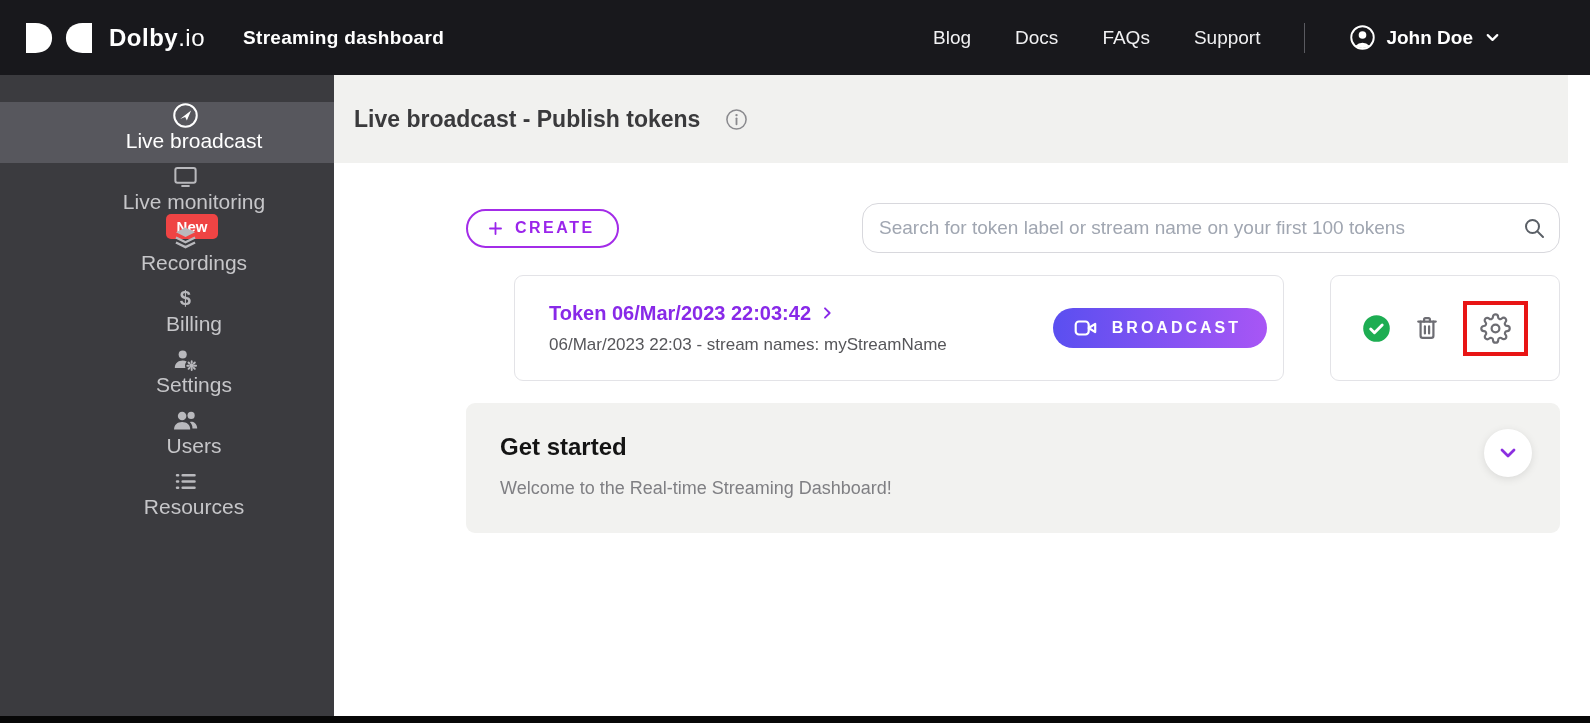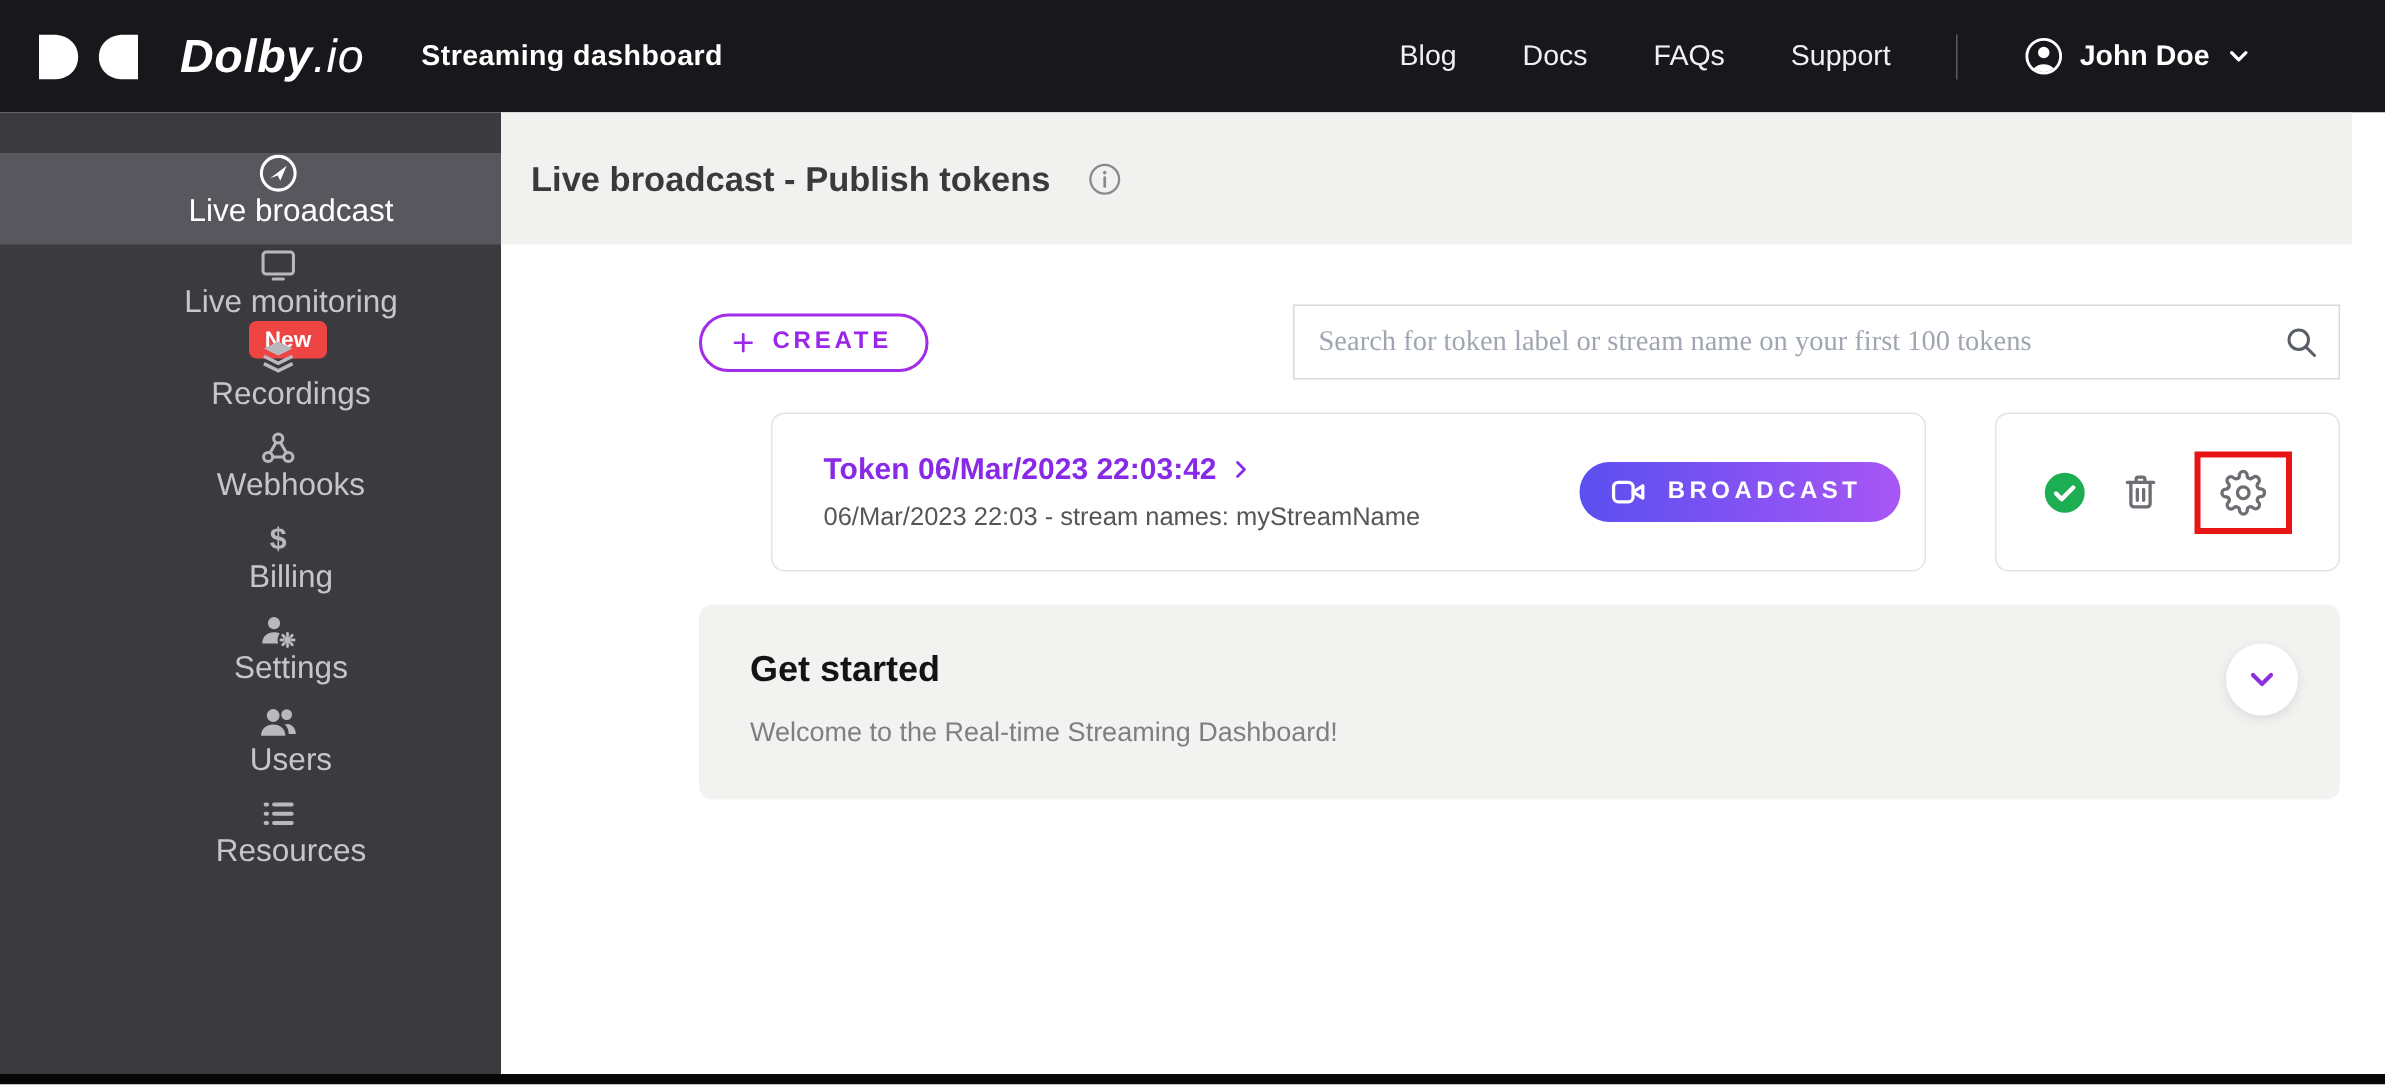--- a/index.html
+++ b/index.html
@@ -12,21 +12,21 @@
   }
   svg { display:block; }
 
   
   .topbar {
     position:absolute; top:0; left:0; width:1590px; height:75px;
     background:#18181c; display:flex; align-items:center;
   }
   .logo-wrap { display:flex; align-items:center; margin-left:26px; }
   .logo-mark svg { width:66px; height:32px; }
-  .logo-text { color:#ffffff; font-size:31px; font-weight:700; margin-left:28px; letter-spacing:.5px;font-style:italic; }
+  .logo-text { color:#ffffff; font-size:24px; font-weight:700; margin-left:17px; letter-spacing:.5px; }
   .logo-suffix { font-weight:300; }
   .app-title { color:#ffffff; font-size:19px; font-weight:600; margin-left:38px; letter-spacing:.3px; }
   .topnav { margin-left:auto; display:flex; align-items:center; gap:44px; padding-right:88px; }
   .topnav-item { color:#f1f1f3; font-size:19px; cursor:pointer; }
   .topnav-divider { width:1px; height:30px; background:#5a5a60; }
   .user-menu { display:flex; align-items:center; gap:10px; cursor:pointer; }
   .user-menu .avatar svg { width:27px; height:27px; color:#ffffff; }
   .user-name { color:#ffffff; font-size:19px; font-weight:600; }
   .user-menu .chev svg { width:19px; height:19px; color:#ffffff; }
 
@@ -64,23 +64,23 @@
   .create-btn {
     display:flex; align-items:center; gap:10px;
     border:2px solid #a32ce8; border-radius:20px; background:#ffffff;
     color:#9a25eb; font-size:16px; font-weight:600; letter-spacing:2.5px;
     padding:8px 22px 8px 18px; cursor:pointer;
     font-family:"Liberation Sans", sans-serif;
   }
   .create-btn .plus svg { width:19px; height:19px; }
   .search-wrap { position:relative; width:698px; }
   .search-input {
-    width:100%; height:50px; border:1px solid #d8d8dd; border-radius:0;
+    width:100%; height:50px; border:1px solid #d8d8dd; border-radius:16px;
     font-size:19px; color:#3a3a3c; padding:0 52px 0 16px; outline:none;
-    font-family:Liberation Serif, serif;
+    font-family:Liberation Sans, sans-serif;
   }
   .search-input::placeholder { color:#a0a6b1; }
   .search-icon { position:absolute; right:14px; top:13px; color:#5a5f66; cursor:pointer; }
   .search-icon svg { width:24px; height:24px; }
 
   .token-area { margin-top:22px; display:flex; gap:46px;margin-left:48px; }
   .card {
     background:#ffffff; border:1px solid #e3e3e7; border-radius:9px; height:106px;
   }
   .token-card { flex:1; display:flex; align-items:center; padding:0 16px 0 34px; }
@@ -189,32 +189,20 @@
   </div>
     <div class="sb-item">
     <span class="sb-icon">
         <svg viewBox="0 0 24 24">
           <path d="M12 3.2l8.5 4.2L12 11.6 3.5 7.4z" fill="currentColor"></path>
           <path d="M3.5 12l8.5 4.2 8.5-4.2" fill="none" stroke="currentColor" stroke-width="2.1"></path>
           <path d="M3.5 16.4l8.5 4.2 8.5-4.2" fill="none" stroke="currentColor" stroke-width="2.1"></path>
         </svg>
       </span>
     <span class="sb-label">Recordings</span>
-
-  </div>
-    <div class="sb-item">
-    <span class="sb-icon">
-        <svg viewBox="0 0 24 24" fill="none" stroke="currentColor" stroke-width="1.8">
-          <circle cx="6" cy="17.5" r="2.7"></circle>
-          <circle cx="18" cy="17.5" r="2.7"></circle>
-          <circle cx="12" cy="6.5" r="2.7"></circle>
-          <path d="M10.7 8.9L7.2 15M13.3 8.9l3.5 6.1M8.8 17.5h6.4"></path>
-        </svg>
-      </span>
-    <span class="sb-label">Webhooks</span>
 
   </div>
     <div class="sb-item">
     <span class="sb-icon">
         <svg viewBox="0 0 24 24">
           <text x="12" y="18" text-anchor="middle" font-size="18" font-weight="bold" fill="currentColor" font-family="Liberation Sans, sans-serif">$</text>
         </svg>
       </span>
     <span class="sb-label">Billing</span>
 

